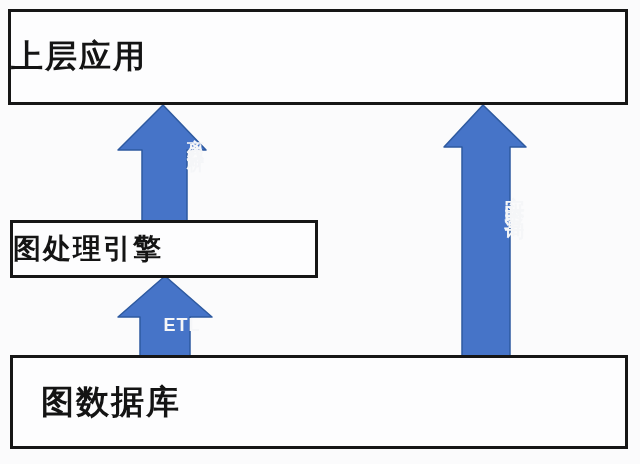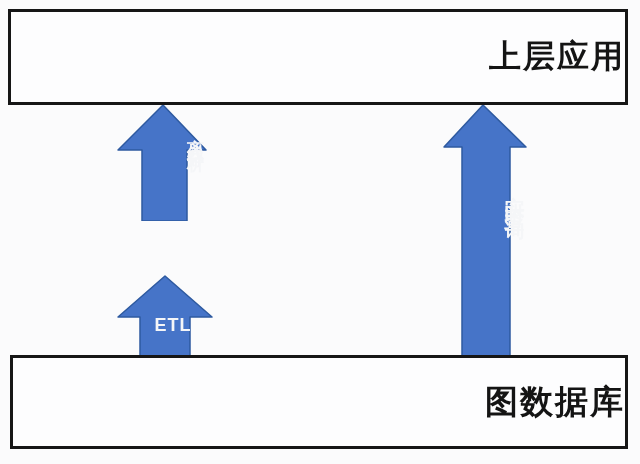--- a/index.html
+++ b/index.html
@@ -11,21 +11,21 @@
     position:relative;
     width:640px;height:464px;
     background:#fbfbfc;
     overflow:hidden;
   }
   .box{
     position:absolute;
     background:#fdfdfe;
     border:3px solid #161616;
     box-sizing:border-box;
-    display:flex;align-items:center;justify-content:flex-end;
+    display:flex;align-items:center;justify-content:flex-start;
     z-index:2;
   }
   .box-label{
     font-weight:bold;
     color:#141414;
     letter-spacing:2px;
     white-space:nowrap;
   }
   .box-top   {left:8px;  top:9px;   width:620px; height:96px;}
   .box-mid   {left:10px; top:220px; width:308px; height:58px;}
@@ -54,21 +54,21 @@
   .arrow-offline{left:117px; top:104px;}
   .arrow-offline .arrow-label{
     left:0; width:100%;
     top:22px;
     font-size:17px;
     letter-spacing:5px;
     display:flex;justify-content:center;
   }
   .arrow-etl{left:117px; top:275px;}
   .arrow-etl .arrow-label{
-    left:8px; width:100%;
+    left:17px; width:100%;
     top:40px;
     font-size:18px;
     letter-spacing:1px;
   }
   .arrow-realtime{left:443px; top:104px;}
   .arrow-realtime .arrow-label{
     left:2px; width:84px;
     top:76px;
     font-size:20px;
     letter-spacing:8px;
@@ -77,20 +77,23 @@
 </style>
 </head>
 <body>
 
 <div class="canvas">
 
   <div class="box box-top">
     <span class="box-label">上层应用</span>
   </div>
 
+  <div class="box box-mid">
+    <span class="box-label">图处理引擎</span>
+  </div>
 
   <div class="box box-bottom">
     <span class="box-label">图数据库</span>
   </div>
 
   <div class="arrow arrow-offline">
     <svg width="90" height="117">
       <polygon points="46,1 89,46 70,46 70,117 25,117 25,46 1,46" stroke="#2e5aa0" stroke-width="1.5" stroke-linejoin="round" fill="#4674c8"></polygon>
     </svg>
     <span class="arrow-label vertical-label">离线分析</span>

